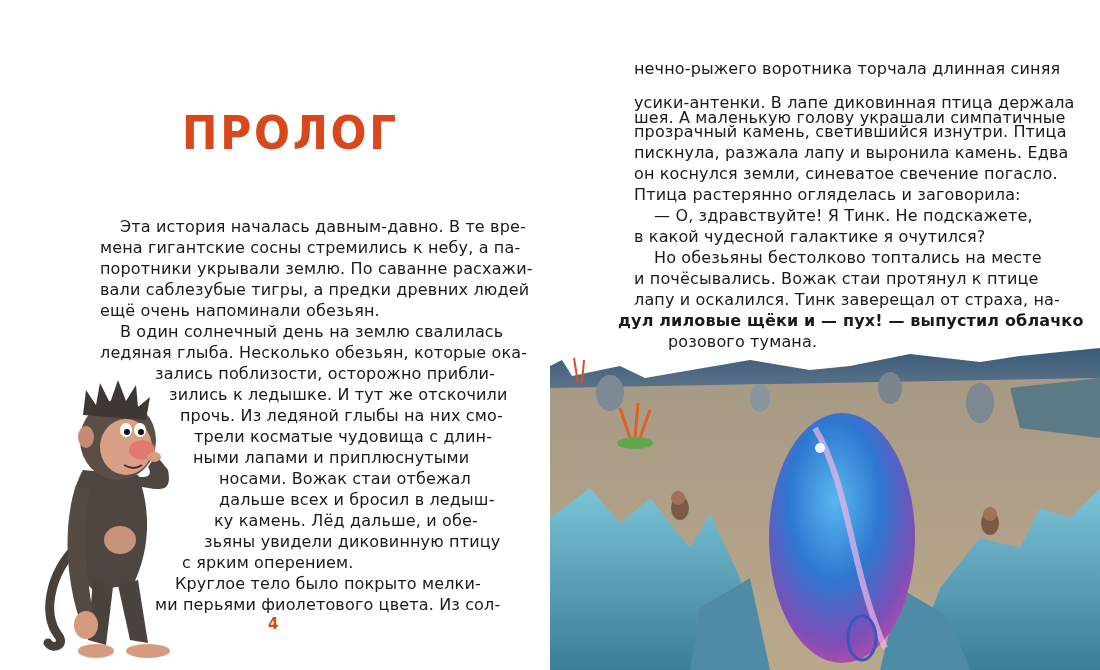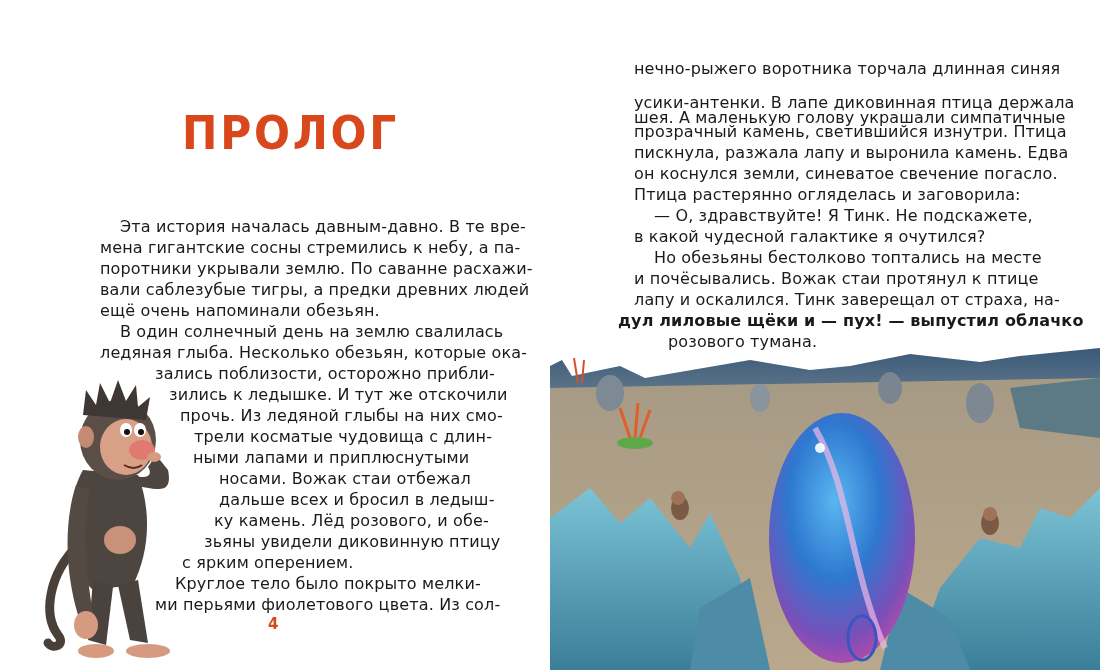--- a/index.html
+++ b/index.html
@@ -53,21 +53,21 @@
       <div class="line last" style="left: 100px; top: 300px;">ещё очень напоминали обезьян.</div>
       <div class="line" style="left: 120px; top: 321px; width: 347px;">В один солнечный день на землю свалилась</div>
       <div class="line" style="left: 100px; top: 342px; width: 367px;">ледяная глыба. Несколько обезьян, которые ока-</div>
       <div class="line" style="left: 155px; top: 363px; width: 312px;">зались поблизости, осторожно прибли-</div>
       <div class="line" style="left: 169px; top: 384px; width: 298px;">зились к ледышке. И тут же отскочили</div>
       <div class="line" style="left: 180px; top: 405px; width: 287px;">прочь. Из ледяной глыбы на них смо-</div>
       <div class="line" style="left: 194px; top: 426px; width: 280px;">трели косматые чудовища с длин-</div>
       <div class="line" style="left: 193px; top: 447px; width: 274px;">ными лапами и приплюснутыми</div>
       <div class="line" style="left: 219px; top: 468px; width: 248px;">носами. Вожак стаи отбежал</div>
       <div class="line" style="left: 219px; top: 489px; width: 248px;">дальше всех и бросил в ледыш-</div>
-      <div class="line" style="left: 214px; top: 510px; width: 253px;">ку камень. Лёд розового, и обе-</div>
+      <div class="line" style="left: 214px; top: 510px; width: 253px;">ку камень. Лёд дальше, и обе-</div>
       <div class="line" style="left: 204px; top: 531px; width: 263px;">зьяны увидели диковинную птицу</div>
       <div class="line last" style="left: 182px; top: 552px;">с ярким оперением.</div>
       <div class="line" style="left: 175px; top: 573px; width: 292px;">Круглое тело было покрыто мелки-</div>
       <div class="line" style="left: 155px; top: 594px; width: 312px;">ми перьями фиолетового цвета. Из сол-</div>
     </div>
 
   <svg class="monkey" viewBox="0 0 165 290">
 
     <path d="M40 170 C10 200, 5 240, 20 260 C28 270, 15 275, 10 268" stroke="#4a403a" stroke-width="9" fill="none" stroke-linecap="round"></path>
 

